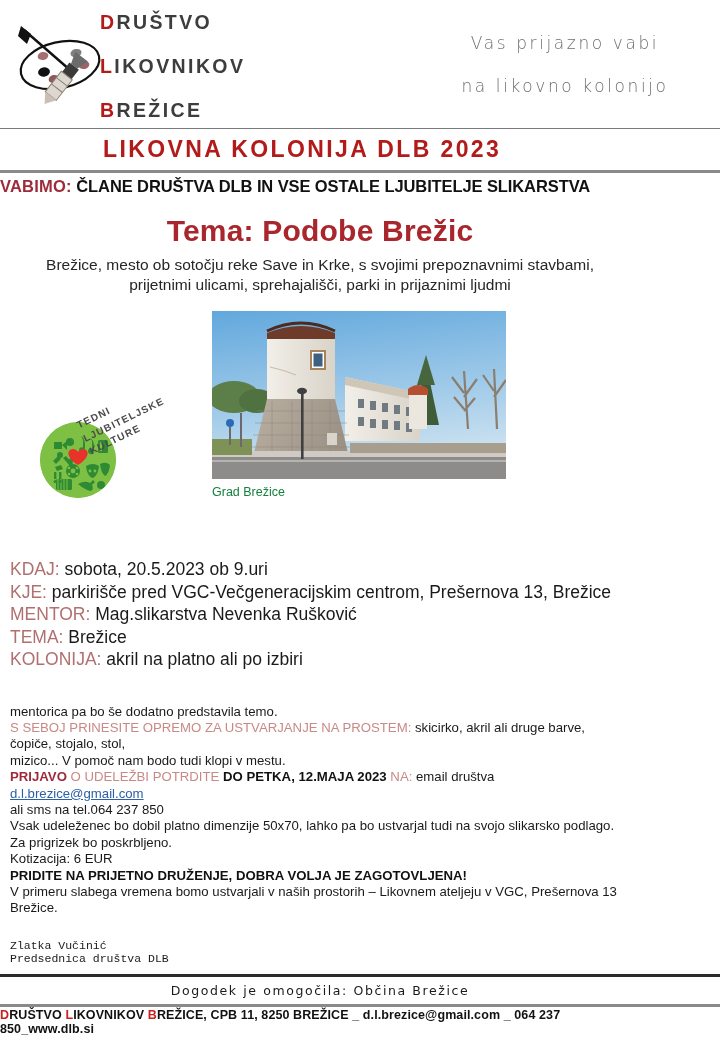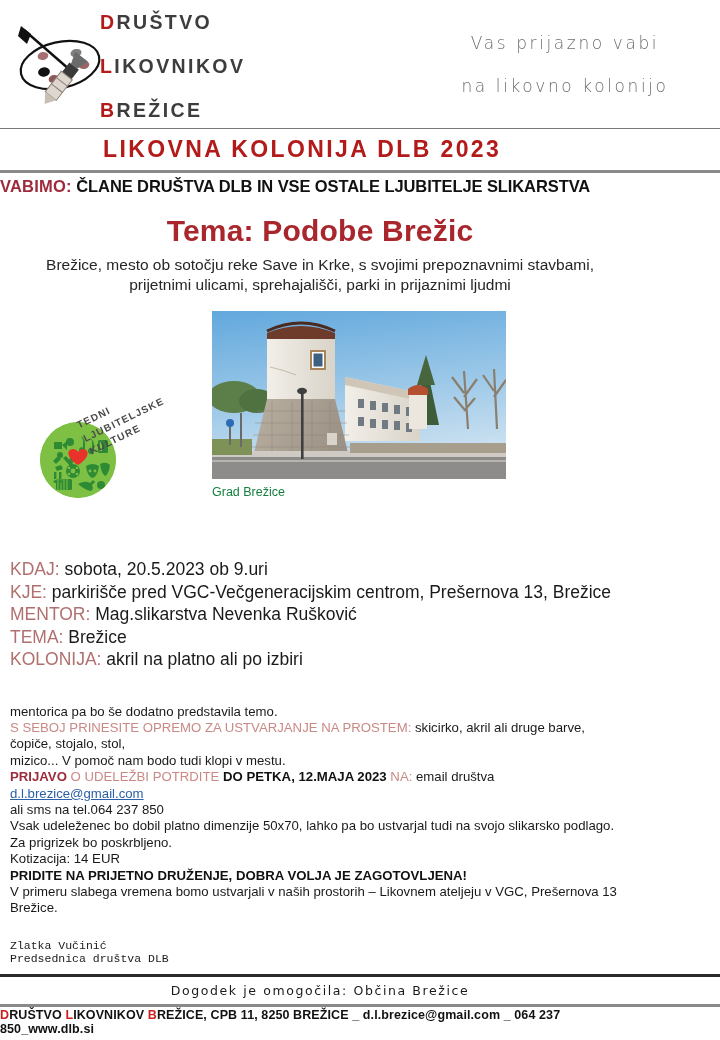--- a/index.html
+++ b/index.html
@@ -344,21 +344,21 @@
       <span class="kredlt">S SEBOJ  PRINESITE  OPREMO  ZA USTVARJANJE   NA PROSTEM:</span><span>  skicirko, akril ali druge barve, čopiče, stojalo, stol,</span>
     </div>
     <div class="bt">mizico... V pomoč nam bodo tudi klopi v mestu.</div>
 
     <div class="bt">
       <span class="kred">PRIJAVO</span><span class="kredlt"> O UDELEŽBI  POTRDITE </span><span class="kblack">DO PETKA, 12.MAJA 2023</span><span class="kredlt"> NA:</span><span> email društva </span><span class="link">d.l.brezice@gmail.com</span>
     </div>
     <div class="bt">ali sms na tel.064 237 850</div>
     <div class="bt">Vsak udeleženec  bo dobil platno dimenzije 50x70,  lahko pa bo ustvarjal tudi na svojo slikarsko podlago.</div>
     <div class="bt">Za prigrizek bo poskrbljeno.</div>
-    <div class="bt">Kotizacija: 14 EUR</div>
+    <div class="bt">Kotizacija: 6 EUR</div>
     <div class="bt bold">PRIDITE NA PRIJETNO DRUŽENJE, DOBRA VOLJA JE ZAGOTOVLJENA!</div>
     <div class="bt">V primeru slabega vremena bomo ustvarjali v naših prostorih – Likovnem ateljeju v VGC, Prešernova 13</div>
     <div class="bt">Brežice.</div>
   </div>
 
   <div class="sign">
     <div>Zlatka Vučinić</div>
     <div>Predsednica društva DLB</div>
   </div>
 

